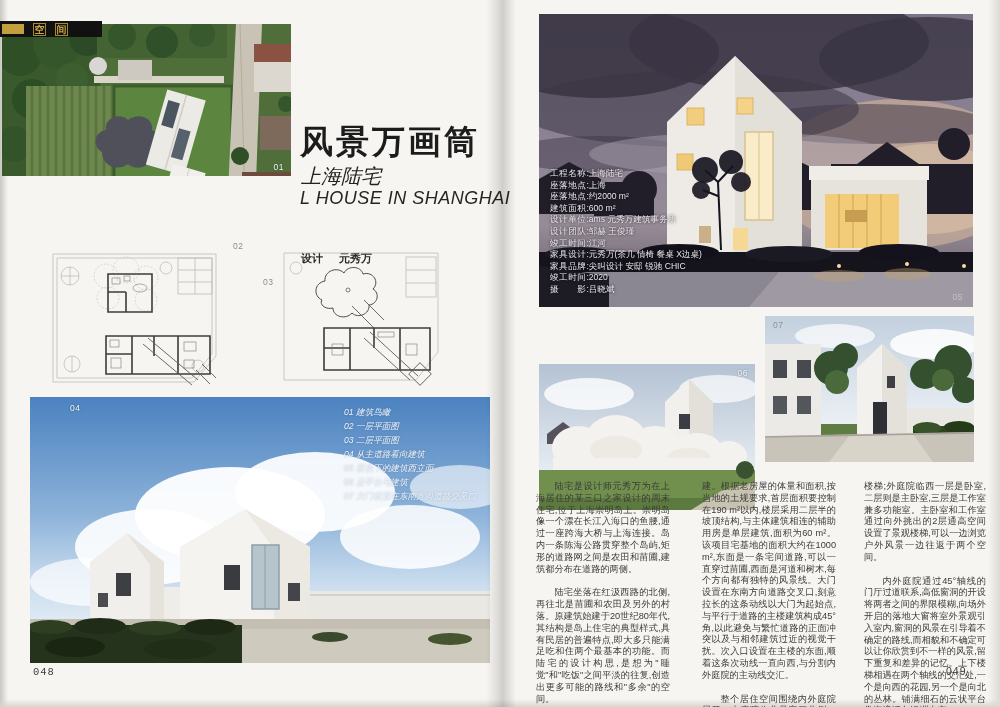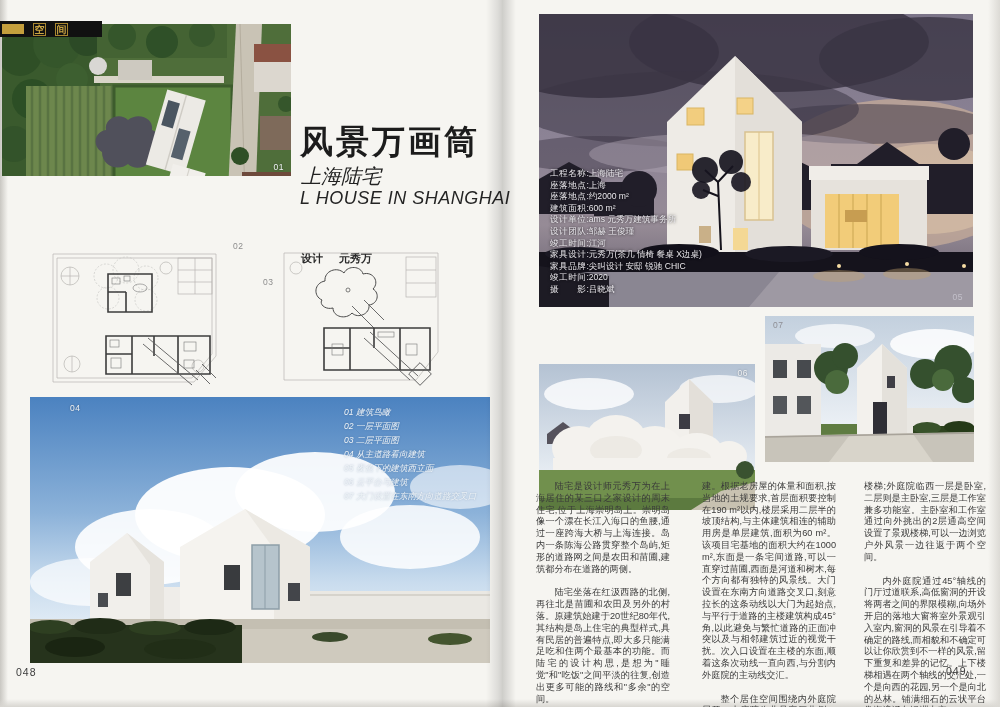--- a/index.html
+++ b/index.html
@@ -255,21 +255,21 @@
       <div>01 建筑鸟瞰</div>
       <div>02 一层平面图</div>
       <div>03 二层平面图</div>
       <div>04 从主道路看向建筑</div>
       <div>05 夜色下的建筑西立面</div>
       <div>06 云平台与建筑</div>
       <div>07 大门设置在东南方向道路交叉口</div>
     </div>
   </div>
 
-  <div class="pagenum" style="left:16px;top:666px;">048</div>
+  <div class="pagenum" style="left:33px;top:666px;font-family:Liberation Mono, monospace;">048</div>
 
   <div class="gutter"></div>
 
   <div class="photo" style="left:539px;top:14px;width:434px;height:293px;">
     <svg width="434" height="293" viewBox="0 0 434 293">
       <defs>
         <linearGradient id="sky5" x1="0" y1="0" x2="0" y2="1">
           <stop offset="0" stop-color="#7b7488"></stop>
             <stop offset=".45" stop-color="#8d8496"></stop>
             <stop offset=".72" stop-color="#968b96"></stop>

